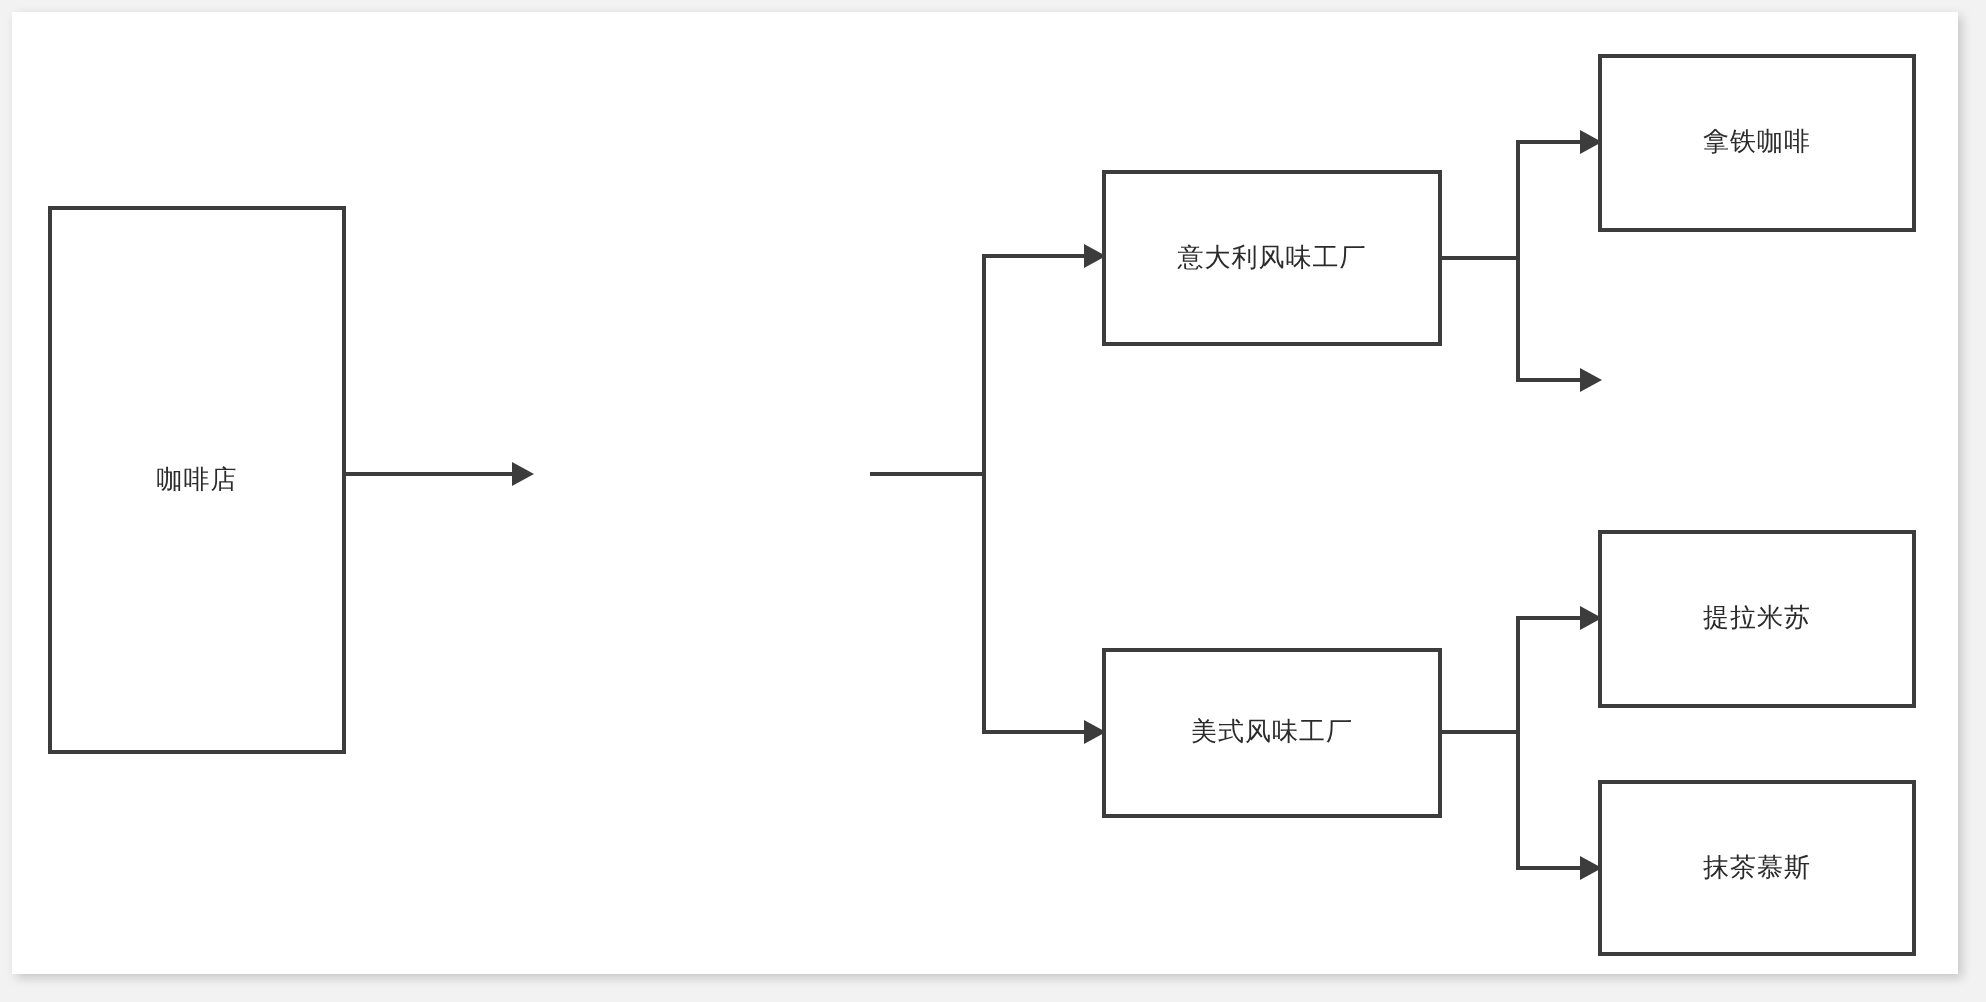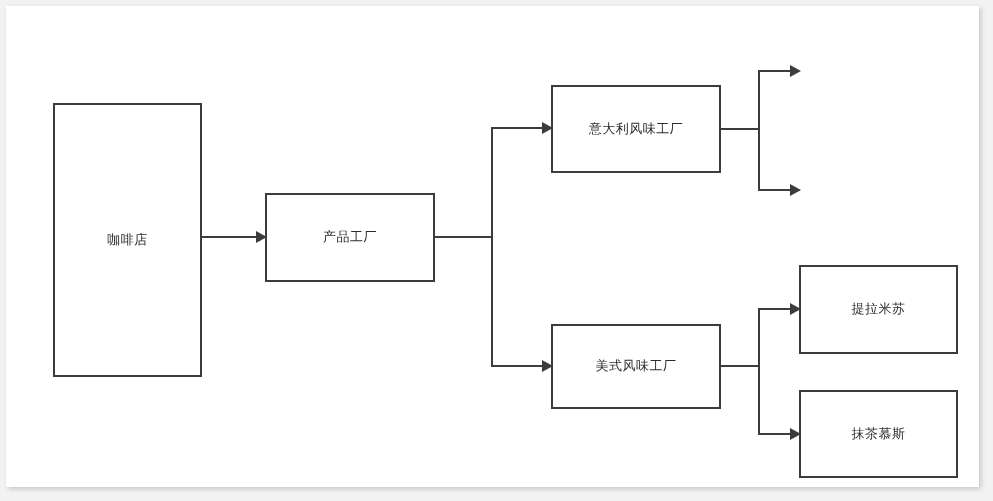--- a/index.html
+++ b/index.html
@@ -99,36 +99,36 @@
     <g>
       <path d="M721 366 L 759 366 L 759 309 L 790 309"></path>
       <polygon points="790,303 801,309 790,315"></polygon>
     </g>
     <g>
       <path d="M721 366 L 759 366 L 759 434 L 790 434"></path>
       <polygon points="790,428 801,434 790,440"></polygon>
     </g>
   </svg>
 
-  <div class="node" style="left:24px;  top:103px; width:149px; height:274px;margin-left:29px;">
+  <div class="node" style="left:24px;  top:103px; width:149px; height:274px;">
     <span class="node-label">咖啡店</span>
   </div>
 
-  <div class="node" style="left:265px; top:193px; width:170px; height:89px;">
-    <span class="node-label">产品工厂</span>
-  </div>
 
   <div class="node" style="left:551px; top:324px; width:170px; height:85px;">
     <span class="node-label">美式风味工厂</span>
   </div>
 
   <div class="node" style="left:551px; top:85px;  width:170px; height:88px;">
     <span class="node-label">意大利风味工厂</span>
   </div>
 
+  <div class="node" style="left:799px; top:27px;  width:159px; height:89px;">
+    <span class="node-label">拿铁咖啡</span>
+  </div>
 
 
   <div class="node" style="left:799px; top:265px; width:159px; height:89px;">
     <span class="node-label">提拉米苏</span>
   </div>
 
   <div class="node" style="left:799px; top:390px; width:159px; height:88px;">
     <span class="node-label">抹茶慕斯</span>
   </div>
 

